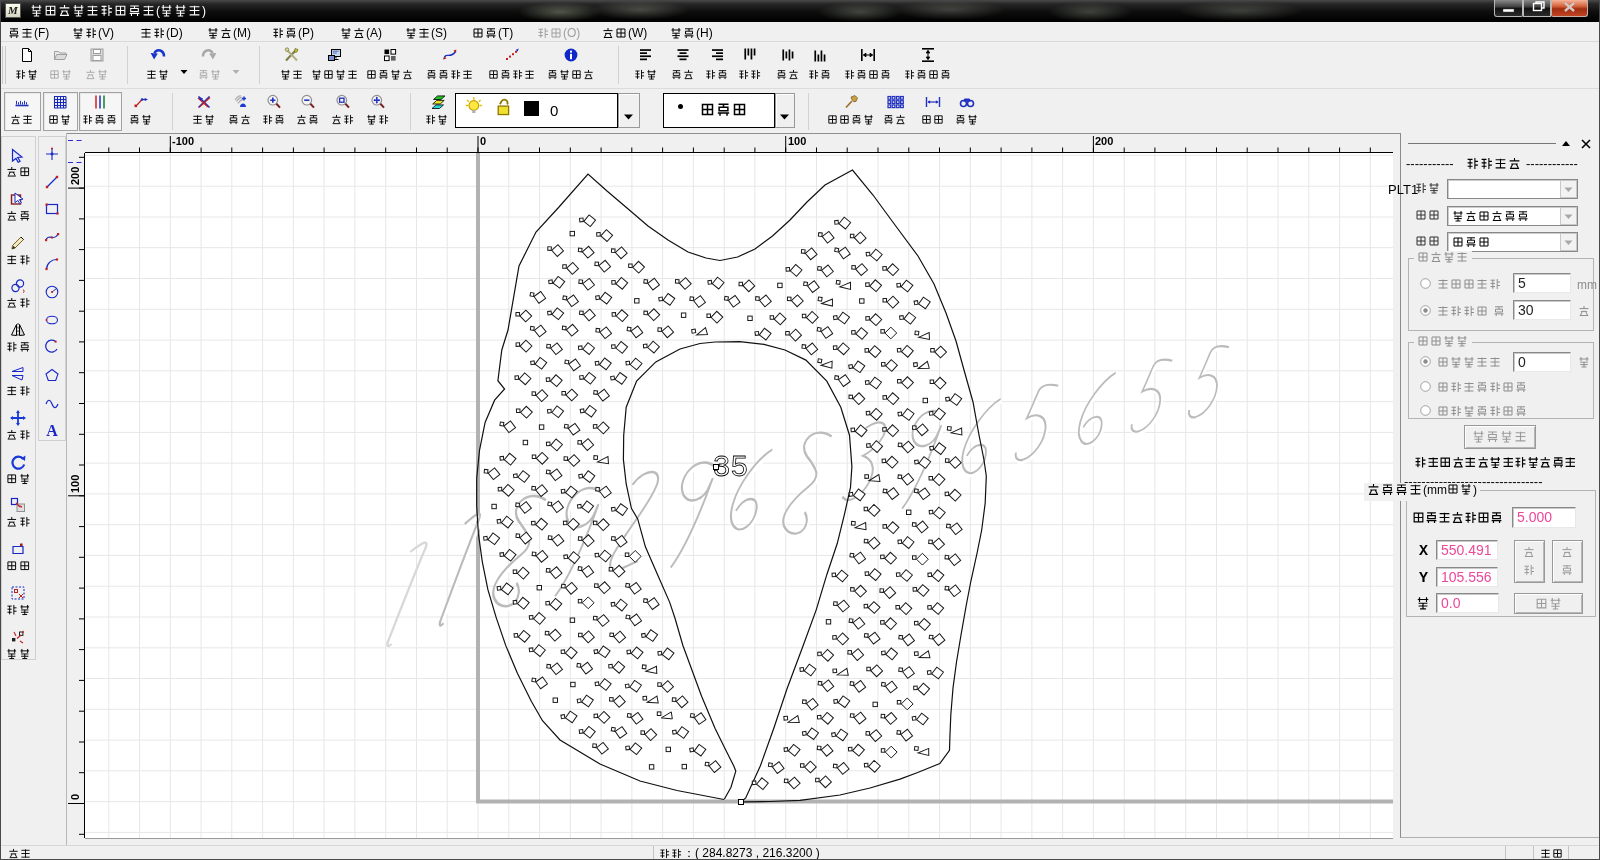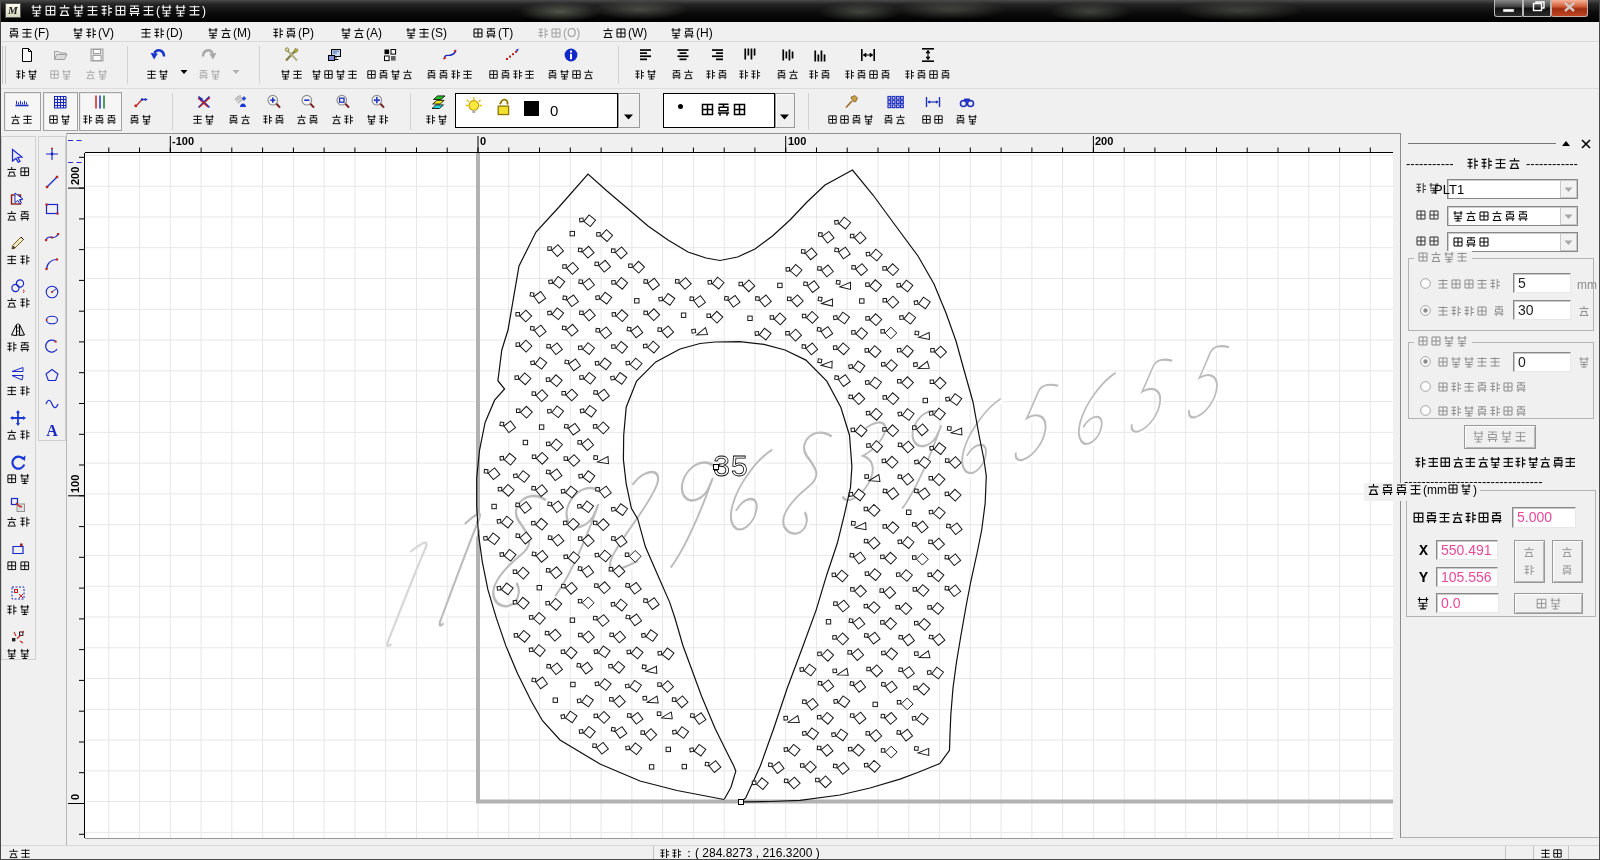--- a/index.html
+++ b/index.html
@@ -2014,21 +2014,21 @@
     </svg><svg width="13" height="13" viewBox="0 0 12 12" style="vertical-align:top;margin-right:1px">
       <path d="M6 1V3.6M1.5 3.6H10.5M3 6.4H9M1.8 10.5H10.2M4.4 6.4L2.6 10M7.6 6.4L9.4 10" fill="none" stroke="#000" stroke-width="1.0"></path>
     </svg></div>
 <div class="abs" style="left:1526px;top:156px;font-size:13px;color:#000;white-space:nowrap">------------</div>
 <div class="abs" style="left:1415px;top:182px"><svg width="12" height="12" viewBox="0 0 12 12" style="vertical-align:top;margin-right:1px">
       <path d="M1.5 2.2H6M1.5 5.4H6M1.5 8.6H6M3.8 2.2V10.8M8.2 1V11M8.2 4H11M8.2 7.5H11" fill="none" stroke="#333" stroke-width="1.0"></path>
     </svg><svg width="12" height="12" viewBox="0 0 12 12" style="vertical-align:top;margin-right:1px">
       <path d="M1.5 3H10.5M3 1V5.2M9 1V5.2M2.2 6.2H9.8M2.2 8.6H9.8M6 6.2V11M3.5 11H8.5" fill="none" stroke="#333" stroke-width="1.0"></path>
     </svg></div>
 <div class="abs" style="left:1447px;top:179px;width:131px;height:20px;background:#fff;border:1px solid #888;box-shadow:inset 1px 1px 0 #ccc"></div>
-<div class="abs" style="left:1434px;top:182px;font-size:13px">PLT1</div>
+<div class="abs" style="left:1388px;top:182px;font-size:13px">PLT1</div>
 <div class="abs" style="left:1560px;top:180px;width:17px;height:18px;background:#f2f2f2;border:1px solid #c8c8c8"></div>
 <svg class="abs" style="left:1564px;top:187px" width="9" height="6" viewBox="0 0 9 6">
     <path d="M0.5 0.5l4 4.5 4-4.5z" fill="#a8a8a8"></path>
   </svg>
 <div class="abs" style="left:1415px;top:209px"><svg width="12" height="12" viewBox="0 0 12 12" style="vertical-align:top;margin-right:1px">
       <path d="M2 2H10V10H2ZM2 6H10M6 2V10" fill="none" stroke="#333" stroke-width="1.0"></path>
     </svg><svg width="12" height="12" viewBox="0 0 12 12" style="vertical-align:top;margin-right:1px">
       <path d="M2 2H10V10H2ZM2 6H10M6 2V10" fill="none" stroke="#333" stroke-width="1.0"></path>
     </svg></div>
 <div class="abs" style="left:1447px;top:206px;width:131px;height:20px;background:#fff;border:1px solid #888;box-shadow:inset 1px 1px 0 #ccc"></div>

